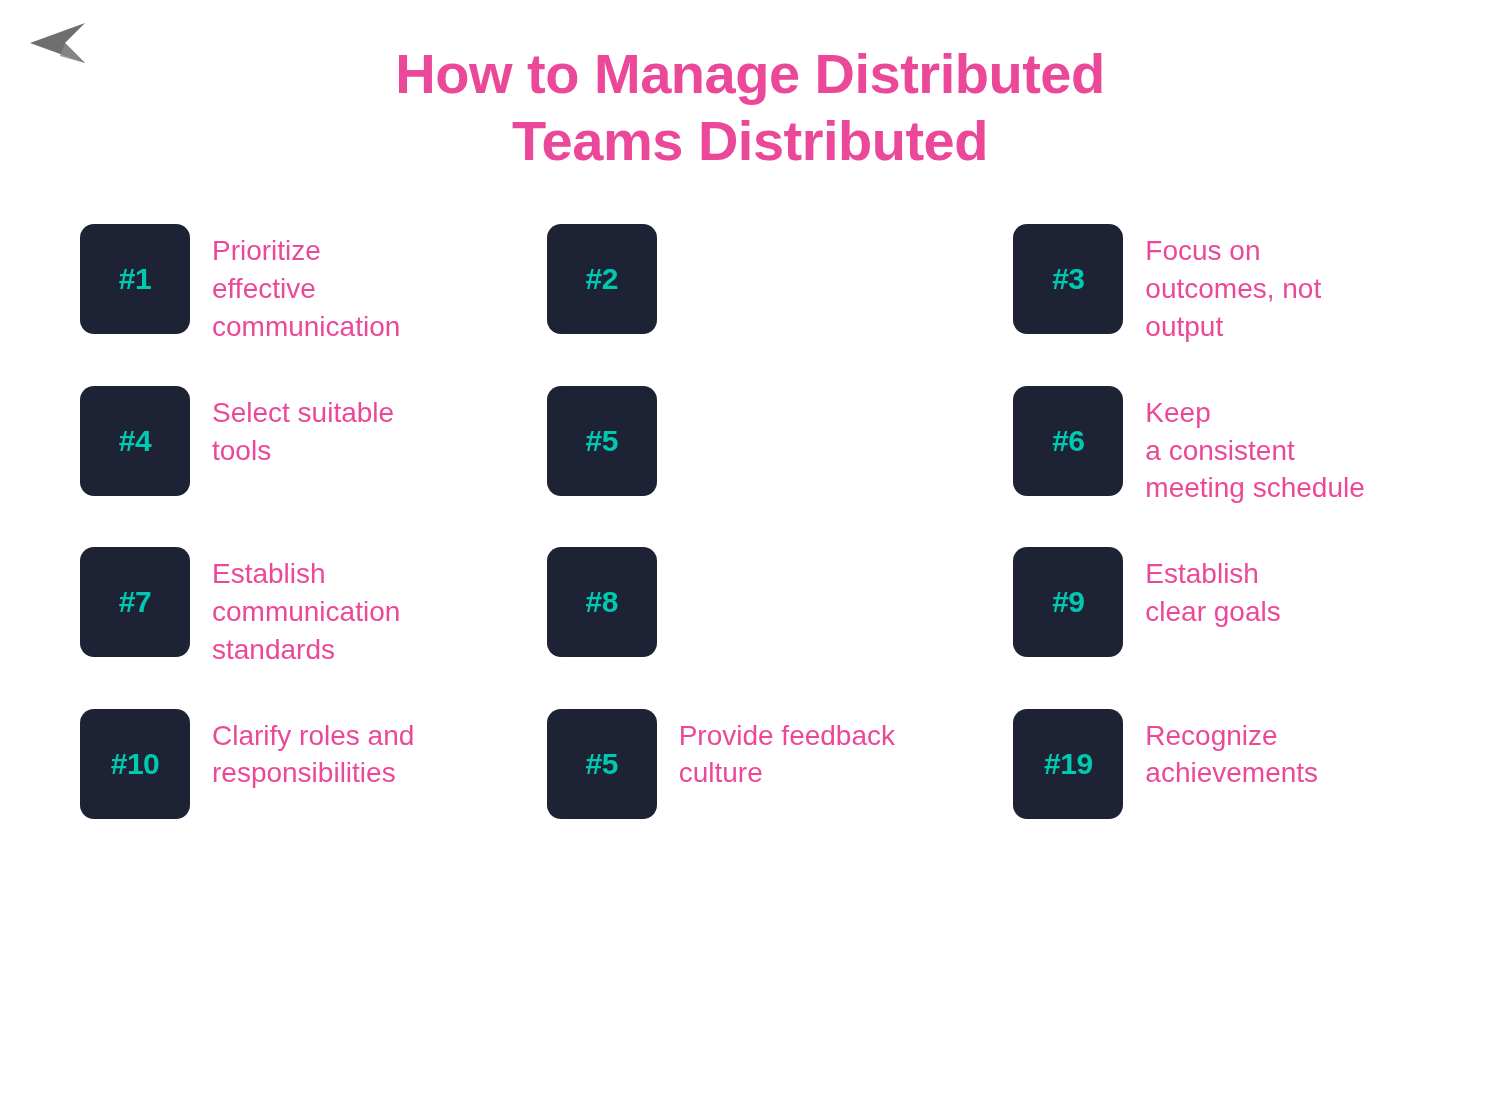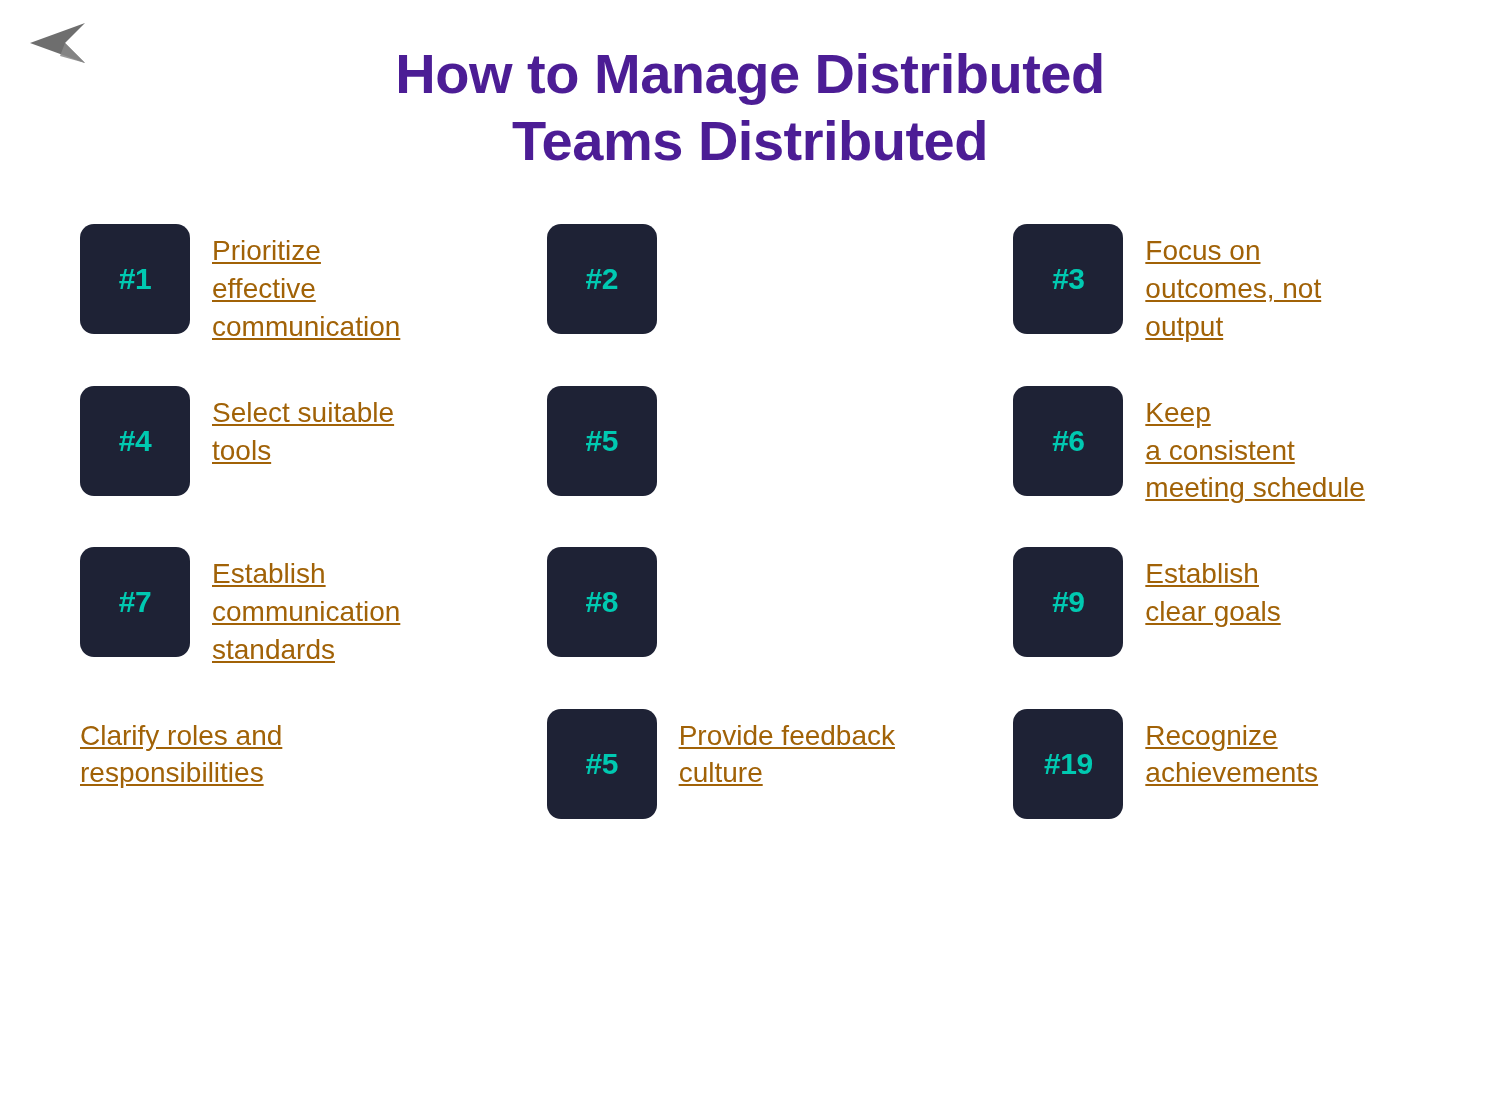--- a/index.html
+++ b/index.html
@@ -18,21 +18,21 @@
       left: 30px;
       width: 60px;
       height: 50px;
     }
 
     .page-title {
       text-align: center;
       padding: 40px 20px 50px;
       font-size: 56px;
       font-weight: 900;
-      color: #4c1d95;
+      color: #ec4899;
       line-height: 1.2;
       letter-spacing: -0.5px;
     }
 
     .grid {
       display: grid;
       grid-template-columns: repeat(3, 1fr);
       gap: 40px 60px;
       padding: 0 80px 60px;
     }
@@ -55,23 +55,22 @@
       font-size: 30px;
       font-weight: 700;
       color: #00c9b1;
       letter-spacing: -0.5px;
     }
 
     .item-text {
       padding-top: 8px;
       font-size: 28px;
       font-weight: 500;
-      color: #a16207;
+      color: #ec4899;
       line-height: 1.35;
-      text-decoration: underline;
     }
   </style>
 </head>
 <body>
 
 <div class="logo">
   <svg viewBox="0 0 60 50" xmlns="http://www.w3.org/2000/svg">
     <polygon points="0,25 55,5 35,25 55,45" fill="#555" opacity="0.85"></polygon>
     <polygon points="35,25 55,45 30,38" fill="#888" opacity="0.85"></polygon>
   </svg>
@@ -110,20 +109,21 @@
       <div class="item-text">Establish<br>communication<br>standards</div>
     </div>
     <div class="item">
       <div class="badge">#8</div>
     </div>
     <div class="item">
       <div class="badge">#9</div>
       <div class="item-text">Establish<br>clear goals</div>
     </div>
     <div class="item">
+      <div class="badge">#10</div>
       <div class="item-text">Clarify roles and<br>responsibilities</div>
     </div>
     <div class="item">
       <div class="badge">#5</div>
       <div class="item-text">Provide feedback<br>culture</div>
     </div>
     <div class="item">
       <div class="badge">#19</div>
       <div class="item-text">Recognize<br>achievements</div>
     </div>

